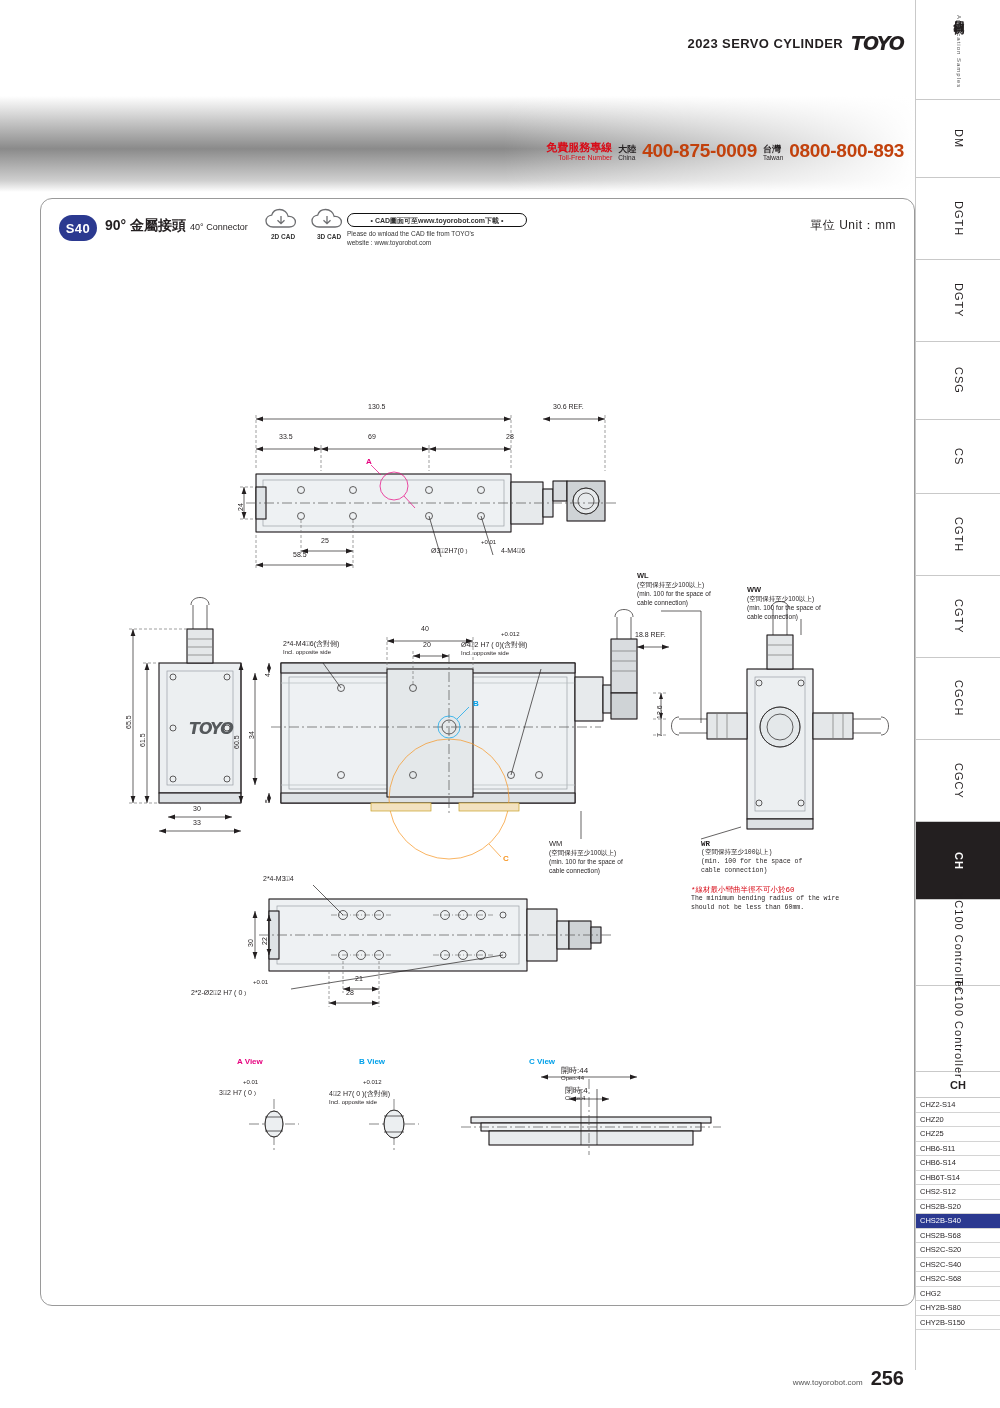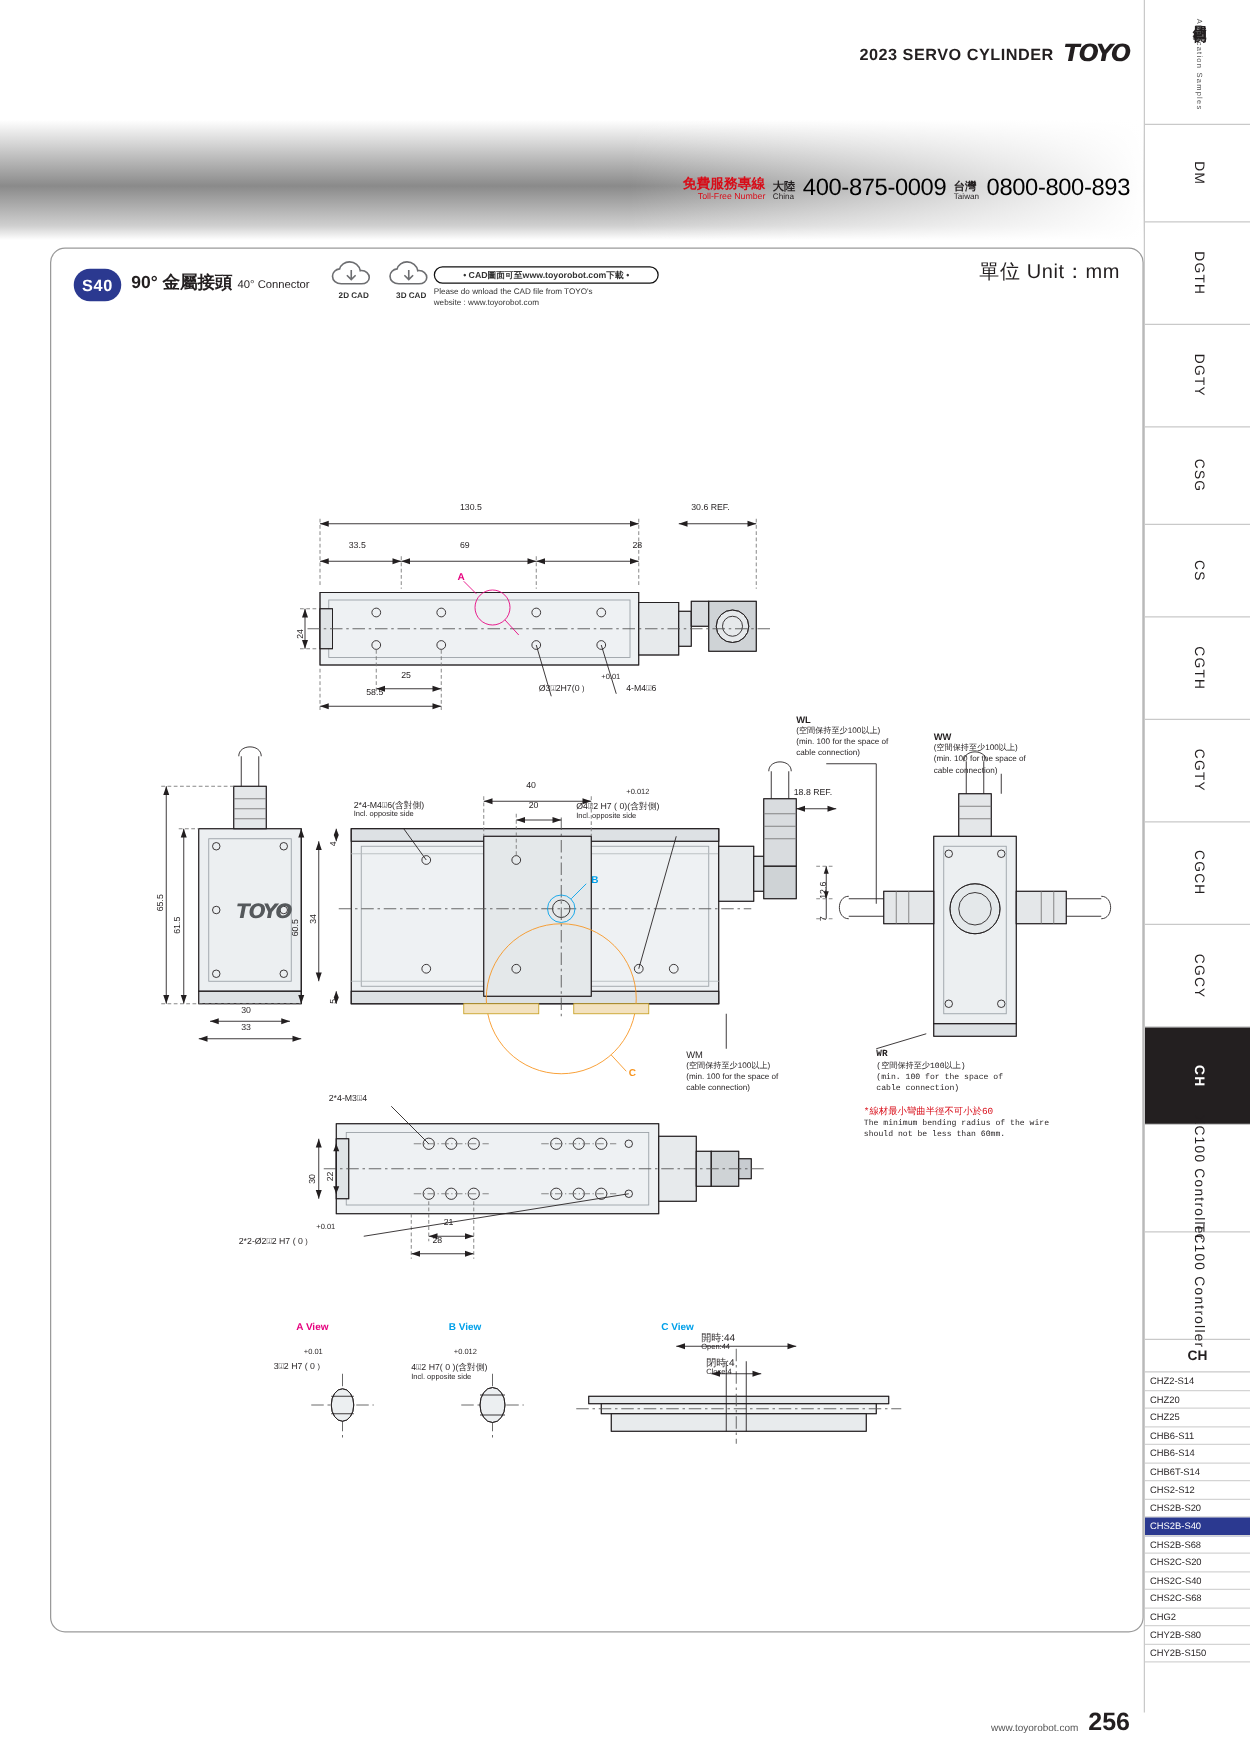--- a/index.html
+++ b/index.html
@@ -32,21 +32,21 @@
   }
   .phone-block {
     position:absolute; right:96px; top:140px;
     display:flex; align-items:flex-end; gap:6px;
     font-size:10px; line-height:1.15;
   }
   .phone-block .lbl-cn { color:#d80c18; font-weight:bold; font-size:11px; }
   .phone-block .lbl-en { color:#d80c18; font-size:7px; }
   .phone-block .reg { font-size:9px; font-weight:bold; color:#231f20; }
   .phone-block .reg small{ display:block; font-size:6.5px; font-weight:normal; }
-  .phone-block .num { color:#000000; font-weight:normal; font-size:19px; letter-spacing:-.3px; }
+  .phone-block .num { color:#c2410c; font-weight:bold; font-size:19px; letter-spacing:-.3px; }
 
   
   .sheet {
     position:absolute; left:40px; top:198px; width:875px; height:1108px;
     border:1px solid #9a9a9a; border-radius:12px; background:#fff;
   }
   .s-badge {
     position:absolute; left:18px; top:16px; width:38px; height:26px;
     border-radius:13px; background:#2b3990; color:#fff;
     font-size:13px; font-weight:bold; display:flex; align-items:center; justify-content:center;
@@ -58,21 +58,21 @@
   .cad-ic { width:40px; text-align:center; font-size:6.5px; font-weight:bold; color:#333; }
   .cad-ic .cloud { display:block; height:26px; }
   .cad-note {
     position:absolute; left:306px; top:14px; width:180px;
     font-size:6.5px; line-height:1.35; color:#333;
   }
   .cad-note .top {
     border:1px solid #111; border-radius:9px; padding:1.5px 6px;
     font-size:7px; font-weight:bold; text-align:center; margin-bottom:3px;
   }
-  .unit { position:absolute; right:18px; top:8px; font-size:16px; letter-spacing:.5px;text-align:right; }
+  .unit { position:absolute; right:18px; top:18px; font-size:12px; letter-spacing:.5px;text-align:right; }
 
   
   .canvas { position:absolute; left:0; top:0; width:100%; height:100%; }
   .note {
     position:absolute; font-size:6.5px; line-height:1.35; color:#231f20;
   }
   .note .t { font-size:7.5px; }
   .note-red { color:#d80c18; }
   .dim { position:absolute; font-size:7px; color:#231f20;text-align:right; }
   .vlabel { position:absolute; font-size:7px; transform:rotate(-90deg); transform-origin:left top; }

